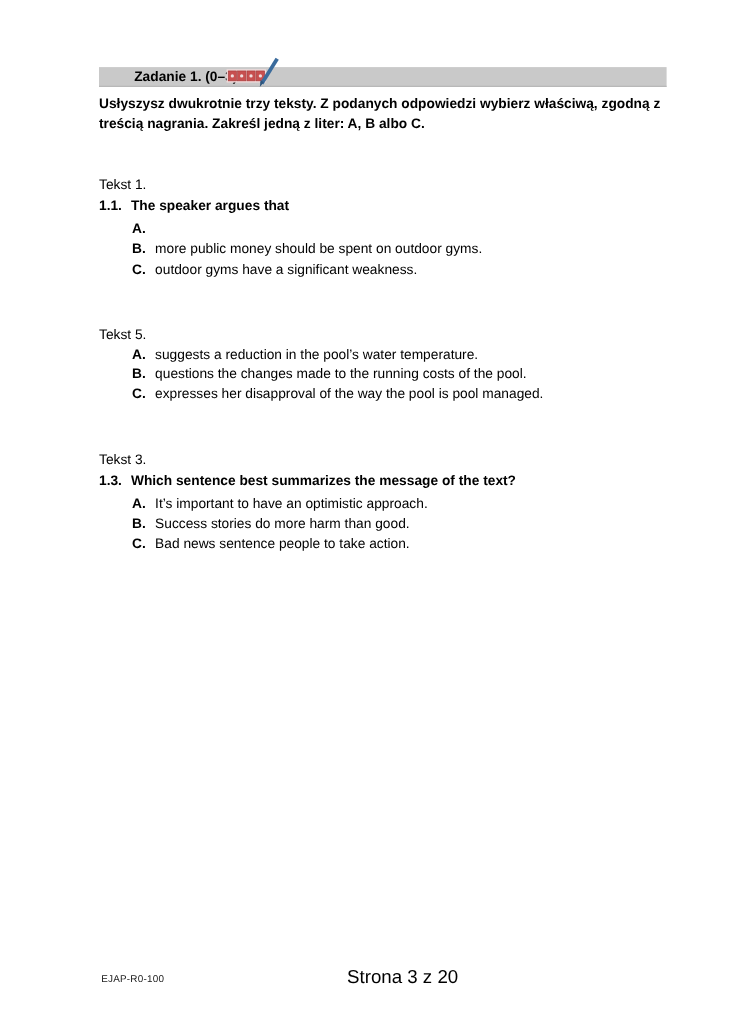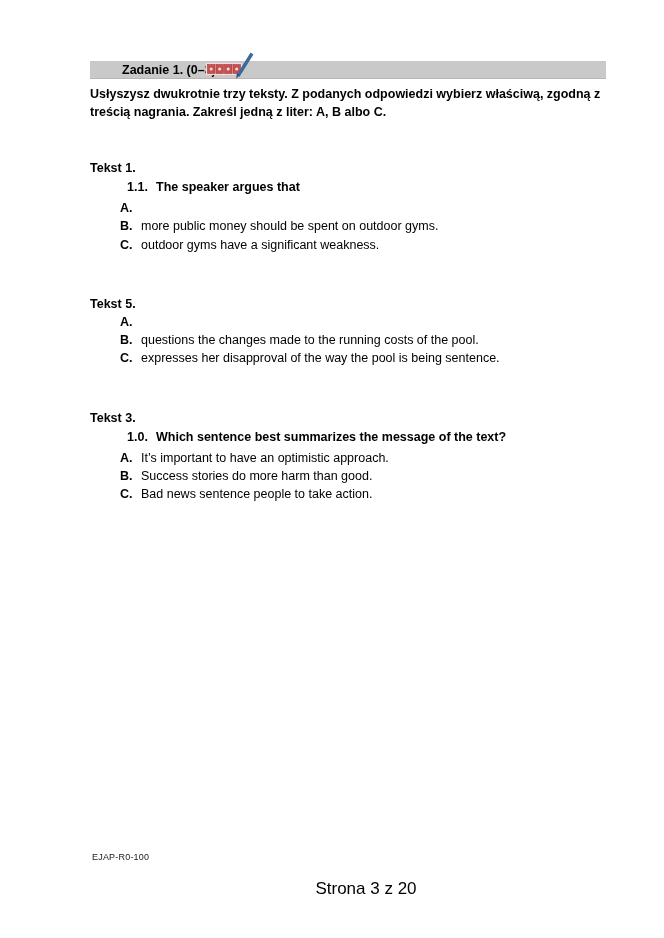--- a/index.html
+++ b/index.html
@@ -43,45 +43,44 @@
   .instructions {
     margin-top: 6px;
     font-weight: bold;
     font-size: 12.5px;
     line-height: 18px;
     width: 516px;
   }
   .section { margin-top: 38px; }
   .section + .section { margin-top: 41px; }
   .tekst-heading {
-    font-weight: bold;
+    font-weight: normal;
     font-size: 12.5px;
     line-height: 18px;
   }
   .question {
     display: flex;
     font-weight: bold;
     font-size: 12.5px;
     line-height: 18px;
     margin-top: 1px;
     margin-bottom: 3px;
-    margin-left: 37px;
   }
   .q-num { width: 29px; flex: 0 0 29px; }
   .option {
     display: flex;
     font-size: 12.5px;
     line-height: 18.3px;
     padding-left: 30px;
   }
   .opt-letter { font-weight: bold; width: 21px; flex: 0 0 21px; }
   .footer-code {
     position: absolute;
     left: 92px;
-    top: 852px;
+    top: 885px;
     font-size: 9px;
     letter-spacing: 0.2px;
     color: #1a1a1a;
     text-align: center;
   }
   .footer-page {
     position: absolute;
     left: 108px;
     top: 879px;
     width: 516px;
@@ -132,35 +131,36 @@
       <div class="option">
         <span class="opt-letter">C.</span>
         <span class="opt-text">outdoor gyms have a significant weakness.</span>
       </div>
     </div>
 
     <div class="section">
       <div class="tekst-heading">Tekst 5.</div>
       <div class="option">
         <span class="opt-letter">A.</span>
+        <span class="opt-text">suggests a reduction in the pool’s water temperature.</span>
       </div>
       <div class="option">
         <span class="opt-letter">B.</span>
         <span class="opt-text">questions the changes made to the running costs of the pool.</span>
       </div>
       <div class="option">
         <span class="opt-letter">C.</span>
-        <span class="opt-text">expresses her disapproval of the way the pool is being sentence.</span>
+        <span class="opt-text">expresses her disapproval of the way the pool is pool managed.</span>
       </div>
     </div>
 
     <div class="section">
       <div class="tekst-heading">Tekst 3.</div>
       <div class="question">
-        <span class="q-num">1.0.</span>
+        <span class="q-num">1.3.</span>
         <span class="q-text">Which sentence best summarizes the message of the text?</span>
       </div>
       <div class="option">
         <span class="opt-letter">A.</span>
         <span class="opt-text">It’s important to have an optimistic approach.</span>
       </div>
       <div class="option">
         <span class="opt-letter">B.</span>
         <span class="opt-text">Success stories do more harm than good.</span>
       </div>

